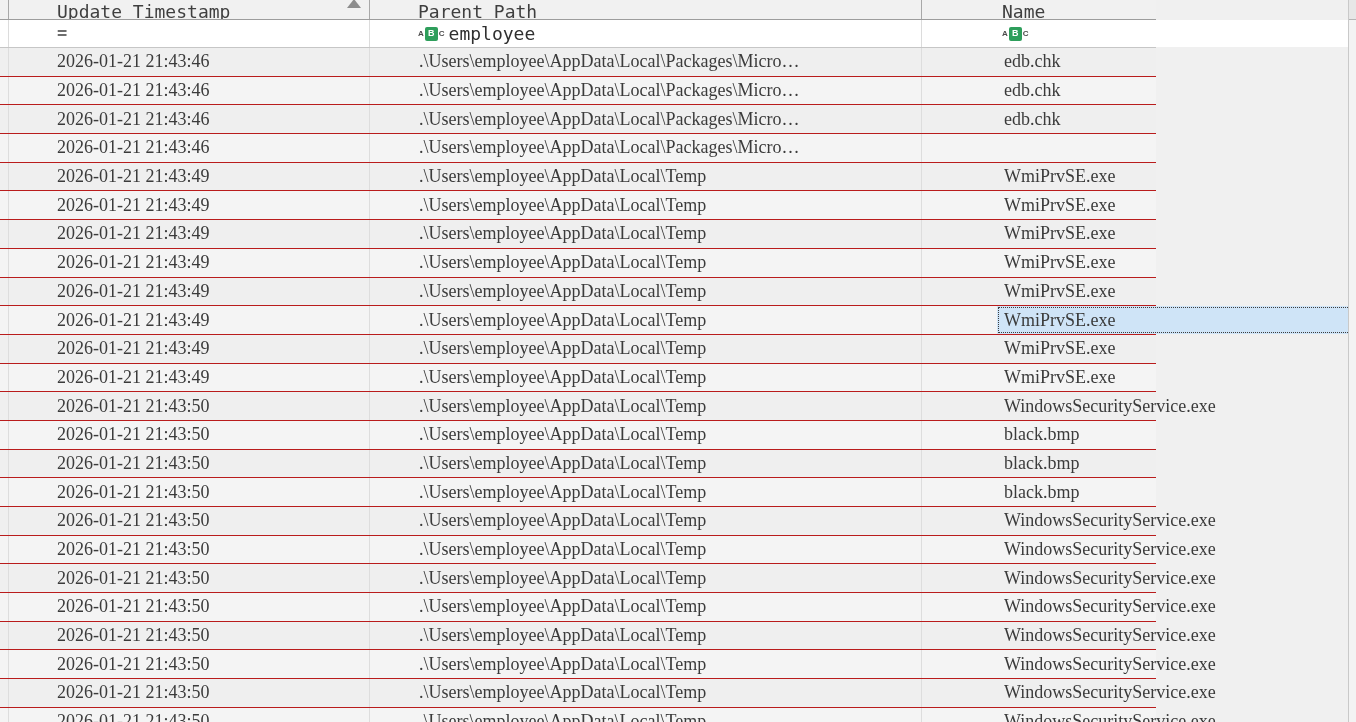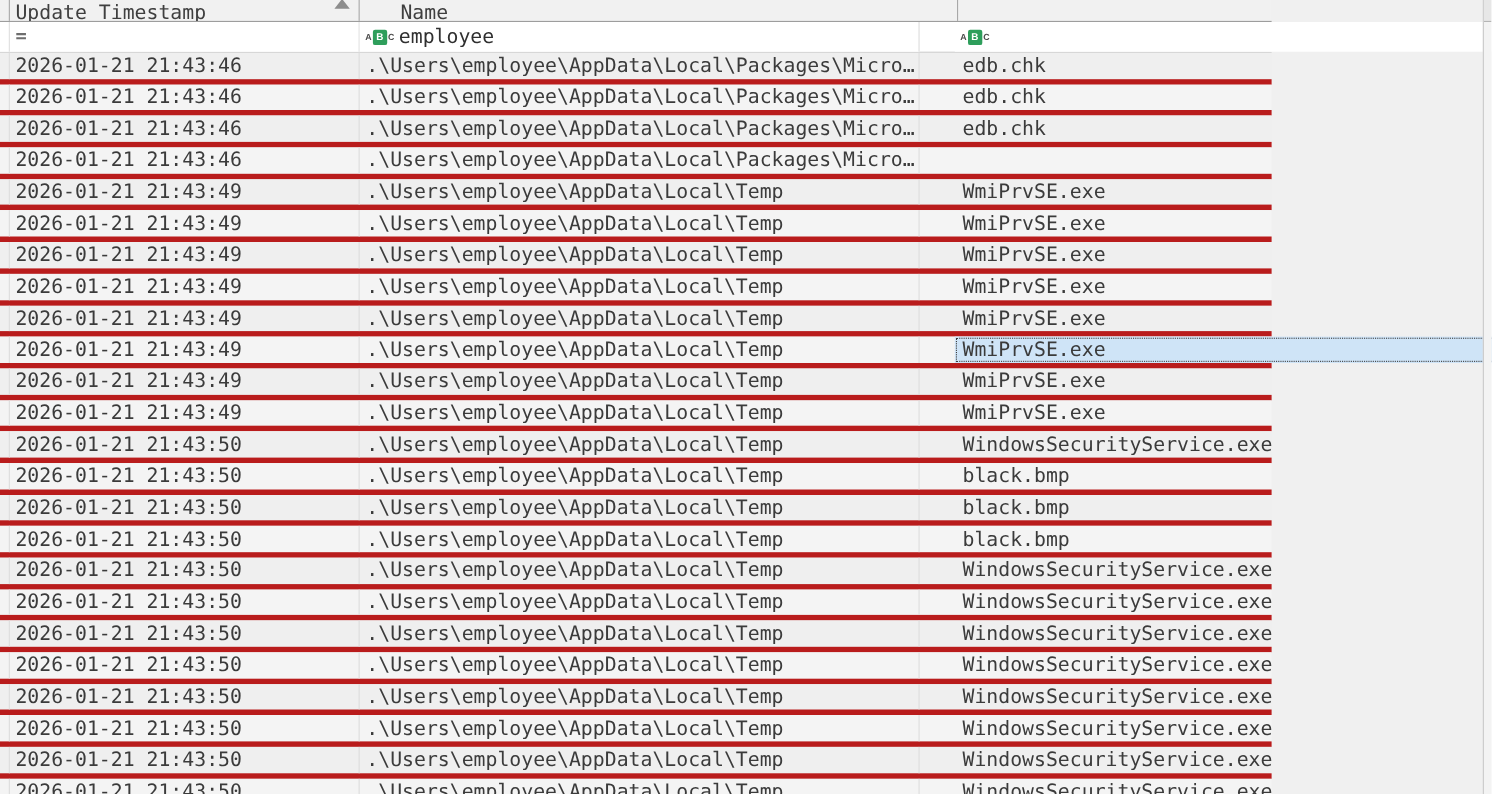--- a/index.html
+++ b/index.html
@@ -7,21 +7,21 @@
     position: relative;
     width: 1356px;
     height: 722px;
     overflow: hidden;
     background: #f0f0f0;
     font-family: "DejaVu Sans Mono", "Liberation Mono", monospace;
     font-size: 18px;
     color: #3b3b3b;
     cursor: default;
   }
-  .row-line { display: flex; width: 1156px; box-sizing: border-box; }
+  .row-line { display: flex; width: 1156px; box-sizing: border-box; gap: 43px; }
 
   
   .c-indent { width: 9px;  flex: 0 0 9px;  box-sizing: border-box; }
   .c-ts     { width: 318px; flex: 0 0 318px; box-sizing: border-box; }
   .c-path   { width: 509px; flex: 0 0 509px; box-sizing: border-box; }
   .c-name   { width: 512px; flex: 0 0 512px; box-sizing: border-box; margin-left: 32px; }
 
   
   .header-row {
     height: 20px;
@@ -85,21 +85,21 @@
     align-items: center;
     justify-content: center;
     color: #ffffff;
     font-size: 9px;
     font-weight: bold;
     margin: 0 1px;
   }
   .filter-text { color: #2f2f2f; text-align: center; }
 
   
-  .data-row { height: 28.7px; border-bottom: 5px solid #b91c1c; }
+  .data-row { height: 28.7px; border-bottom: 1px solid #b91c1c; font-family: Liberation Serif, serif; }
   .data-row:nth-child(odd)  { background: #efefef; }
   .data-row:nth-child(even) { background: #f4f4f4; }
   .cell {
     display: flex;
     align-items: center;
     height: 100%;
     border-right: 1px solid #dddddd;
     padding-left: 5px;
     white-space: nowrap;
     overflow: hidden;
@@ -127,20 +127,23 @@
 <body>
 
 <div class="grid">
 
   <div class="row-line header-row">
     <div class="c-indent header-cell"></div>
     <div class="c-ts header-cell">
       <span>Update Timestamp</span>
       <i class="sort-arrow"></i>
     </div>
+    <div class="c-path header-cell">
+      <span>Parent Path</span>
+    </div>
     <div class="c-name header-cell">
       <span>Name</span>
     </div>
   </div>
 
   <div class="row-line filter-row">
     <div class="c-indent filter-cell"></div>
     <div class="c-ts filter-cell">
       <span class="eq-glyph">=</span>
     </div>

